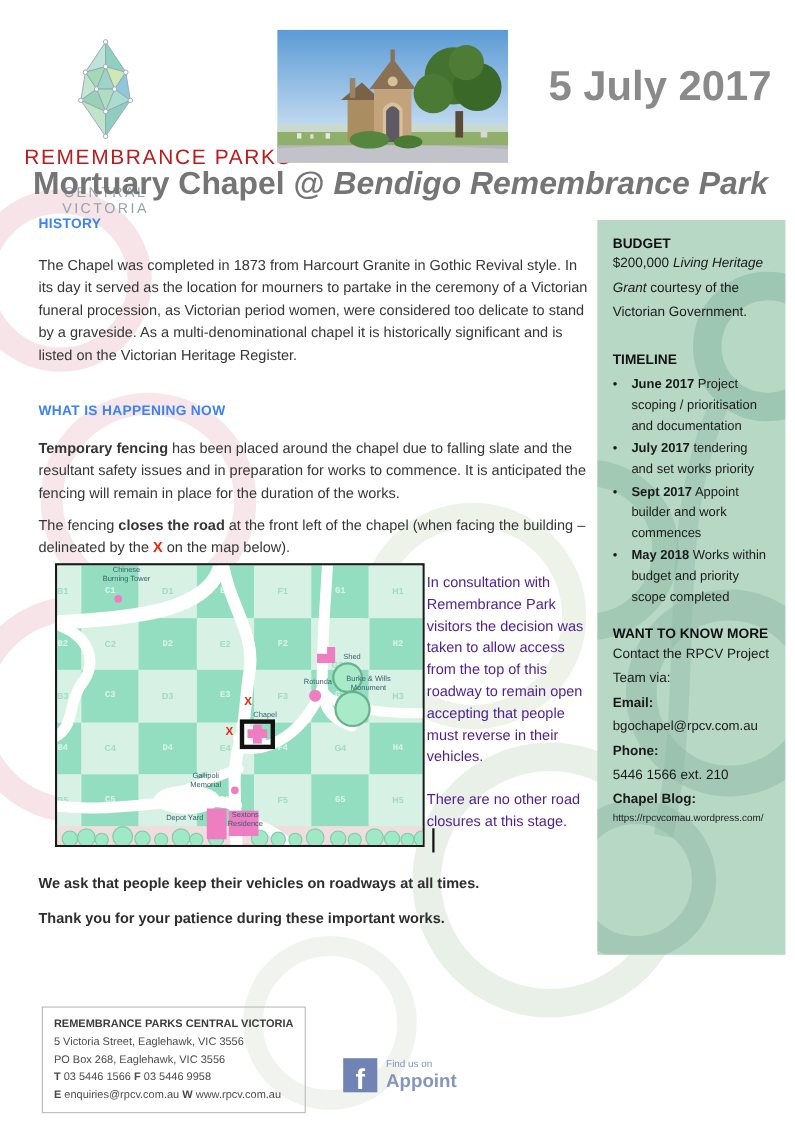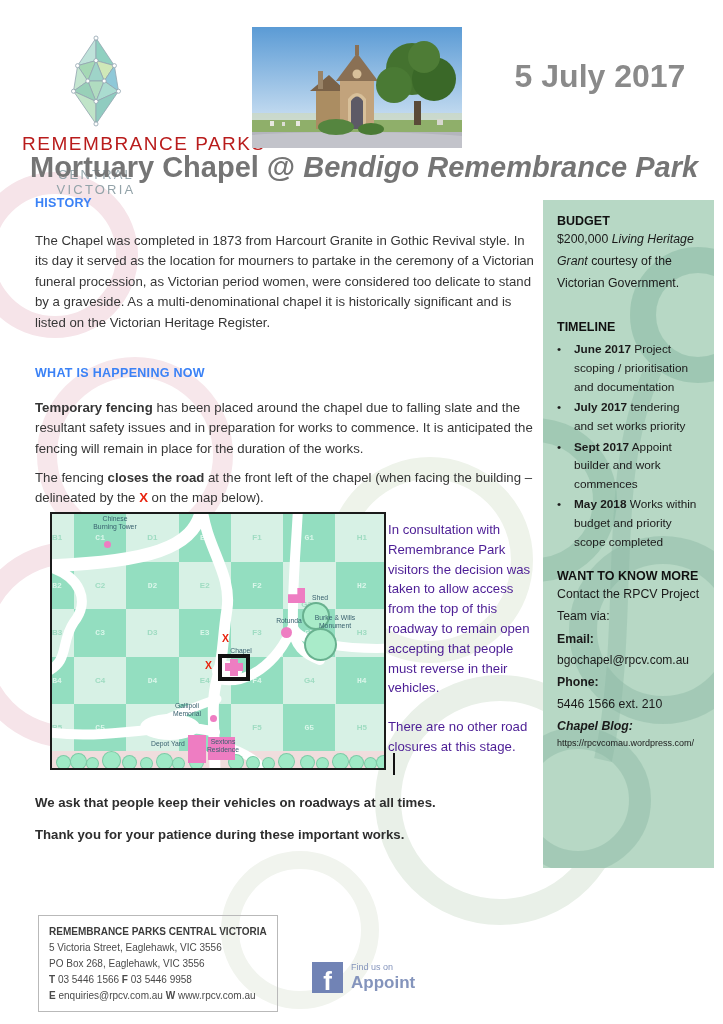--- a/index.html
+++ b/index.html
@@ -8,21 +8,21 @@
           overflow:hidden; font-family:"Liberation Sans", sans-serif; }
   .wm { position:absolute; left:0; top:0; z-index:0; }
 
   
   .logo-block { position:absolute; left:22px; top:35px; width:148px; text-align:center; z-index:2; }
   .logo-svg { display:block; margin:0 auto 6px auto; }
   .brand1 { font-size:19px; letter-spacing:1.5px; color:#b91c1c; white-space:nowrap; }
   .brand2 { font-size:13px; letter-spacing:2.2px; color:#93a3a9; margin-top:12px; }
   .photo { position:absolute; left:252px; top:27px; width:210px; height:121px; z-index:2; }
   .date { position:absolute; left:490px; top:58px; width:220px; text-align:center;
-          font-size:32px; font-weight:bold; color:#8a8a8a; z-index:2; }
+          font-size:38px; font-weight:bold; color:#8a8a8a; z-index:2; }
 
   .doc-title { position:absolute; left:30px; top:151px; width:663px; text-align:center;
                font-size:29px; font-weight:bold; color:#757575; z-index:2; white-space:nowrap; }
 
   .sec-head { position:absolute; left:35px; font-size:12.5px; font-weight:bold;
               color:#3b82f6; letter-spacing:.3px; z-index:2; }
   .body-text { position:absolute; left:35px; width:505px; font-size:13.2px; color:#363636;
                line-height:1.55; z-index:2; }
 
   
@@ -387,21 +387,21 @@
         <span class="tl-bullet">•</span>
         <span><b class="inl">May 2018</b><span> Works within budget and priority scope completed</span></span>
       </div>
 
       <div class="sb-head" style="margin-top:18px;">WANT TO KNOW MORE</div>
       <div class="sb-body">Contact the RPCV Project Team via:</div>
       <div class="sb-body" style="font-weight:bold;">Email:</div>
       <div class="sb-body" style="font-size:12px;">bgochapel@rpcv.com.au</div>
       <div class="sb-body" style="font-weight:bold;">Phone:</div>
       <div class="sb-body">5446 1566 ext. 210</div>
-      <div class="sb-body" style="font-weight:bold;font-style:italic;">Chapel Blog:</div>
+      <div class="sb-body" style="font-weight:bold;">Chapel Blog:</div>
       <div class="sb-small">https://rpcvcomau.wordpress.com/</div>
     </div>
   </div>
 
   <div class="footer-box">
     <div style="font-weight:bold; color:#3c3c3c;">REMEMBRANCE PARKS CENTRAL VICTORIA</div>
     <div>5 Victoria Street, Eaglehawk, VIC 3556</div>
     <div>PO Box 268, Eaglehawk, VIC 3556</div>
     <div><b class="inl">T</b><span> 03 5446 1566 </span><b class="inl">F</b><span> 03 5446 9958</span></div>
     <div><b class="inl">E</b><span> enquiries@rpcv.com.au </span><b class="inl">W</b><span> www.rpcv.com.au</span></div>

